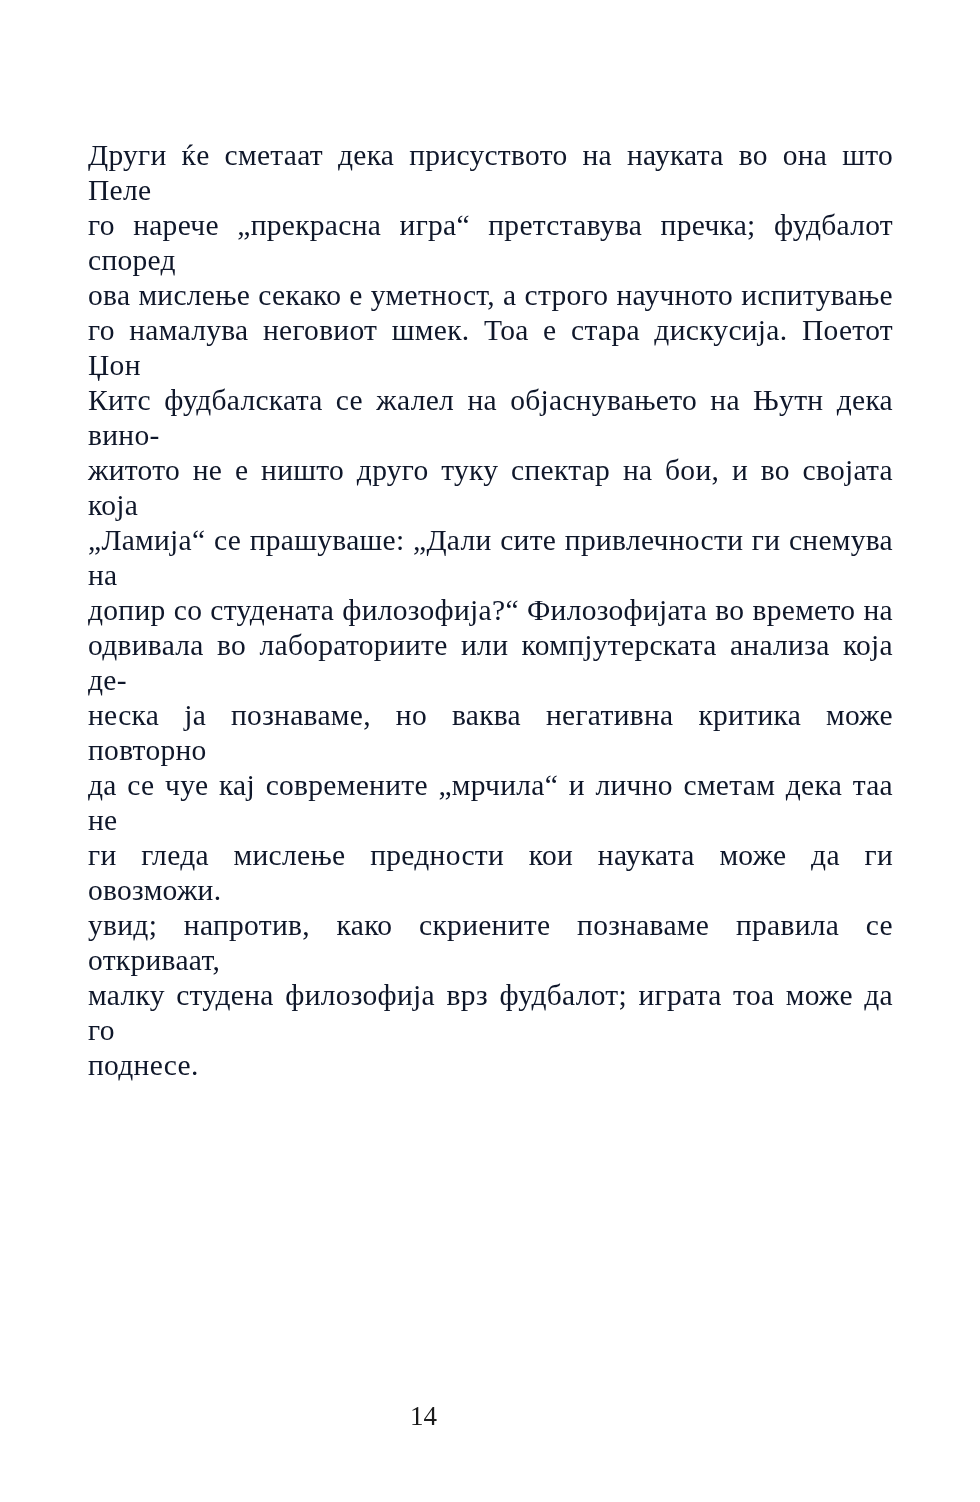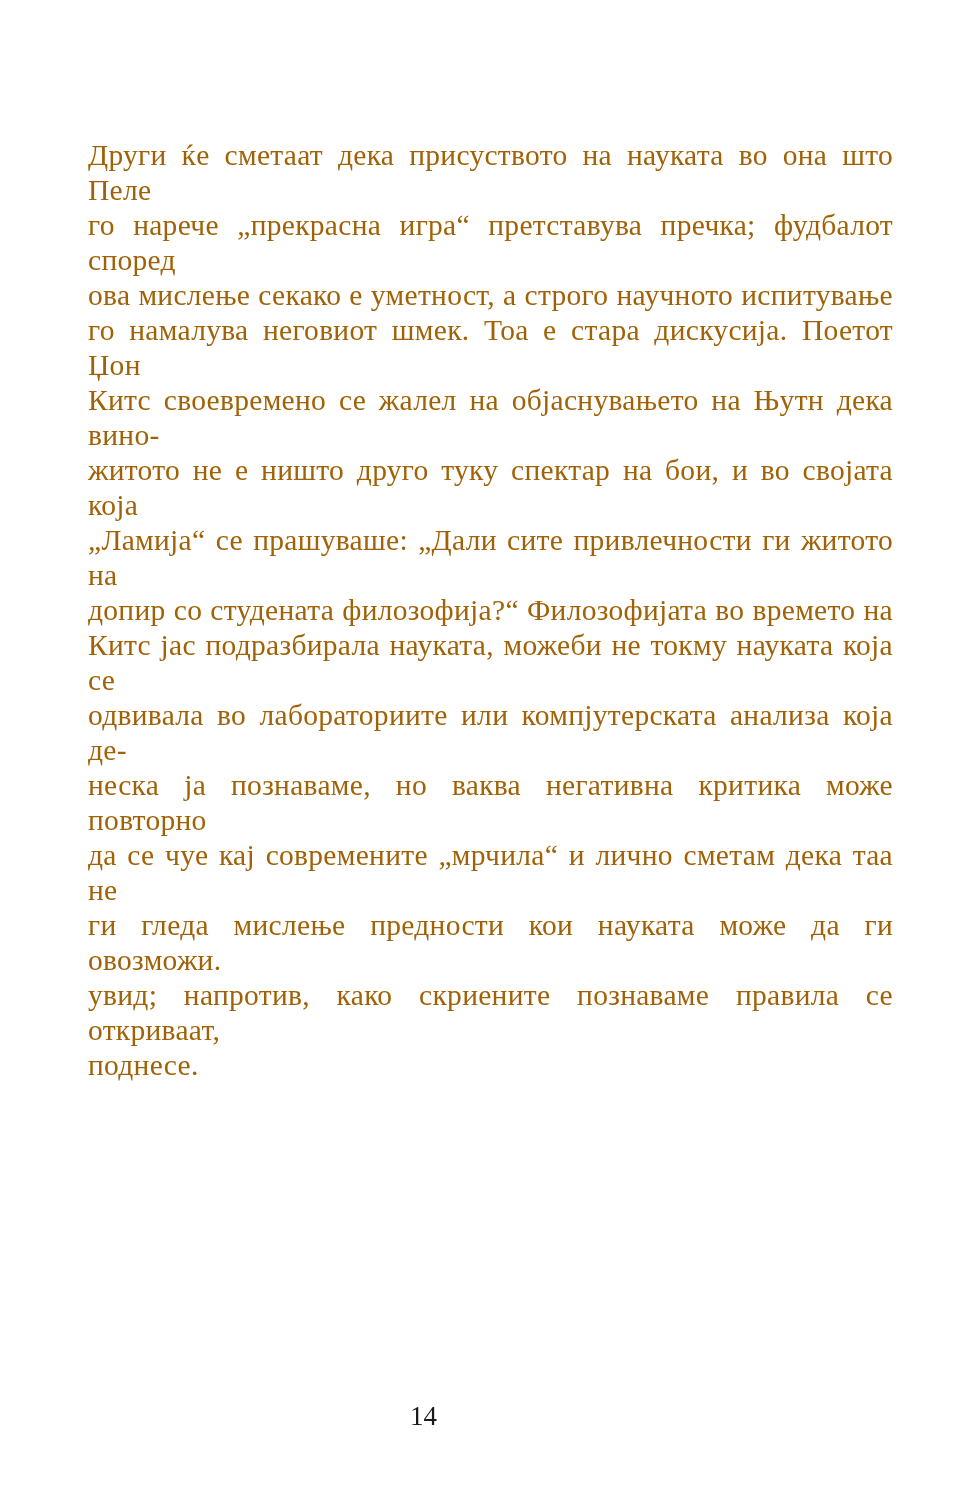--- a/index.html
+++ b/index.html
@@ -28,21 +28,21 @@
     position: absolute;
     left: 88px;
     top: 138px;
     width: 805px;
   }
 
   .para {
     margin: 0;
     font-size: 29.5px;
     line-height: 35px;
-    color: #a16207;
+    color: #0f172a;
     text-align: justify;
     text-justify: inter-word;
     -webkit-hyphens: none;
     hyphens: none;
     letter-spacing: 0.01em;
   }
 
   
   .line {
     display: block;
@@ -73,29 +73,29 @@
 <body>
 
 <div class="page">
 
   <div class="textblock">
     <p class="para">
       <span class="line">Други ќе сметаат дека присуството на науката во она што Пеле</span>
       <span class="line">го нарече „прекрасна игра“ претставува пречка; фудбалот според</span>
       <span class="line">ова мислење секако е уметност, а строго научното испитување</span>
       <span class="line">го намалува неговиот шмек. Тоа е стара дискусија. Поетот Џон</span>
-      <span class="line">Китс своевремено се жалел на објаснувањето на Њутн дека вино-</span>
+      <span class="line">Китс фудбалската се жалел на објаснувањето на Њутн дека вино-</span>
       <span class="line">житото не е ништо друго туку спектар на бои, и во својата која</span>
-      <span class="line">„Ламија“ се прашуваше: „Дали сите привлечности ги житото на</span>
+      <span class="line">„Ламија“ се прашуваше: „Дали сите привлечности ги снемува на</span>
       <span class="line">допир со студената филозофија?“ Филозофијата во времето на</span>
-      <span class="line">Китс јас подразбирала науката, можеби не токму науката која се</span>
       <span class="line">одвивала во лабораториите или компјутерската анализа која де-</span>
       <span class="line">неска ја познаваме, но ваква негативна критика може повторно</span>
       <span class="line">да се чуе кај современите „мрчила“ и лично сметам дека таа не</span>
       <span class="line">ги гледа мислење предности кои науката може да ги овозможи.</span>
       <span class="line">увид; напротив, како скриените познаваме правила се откриваат,</span>
+      <span class="line">малку студена филозофија врз фудбалот; играта тоа може да го</span>
       <span class="line last">поднесе.</span>
     </p>
   </div>
 
   <div class="folio">14</div>
 
 </div>
 
 </body></html>

